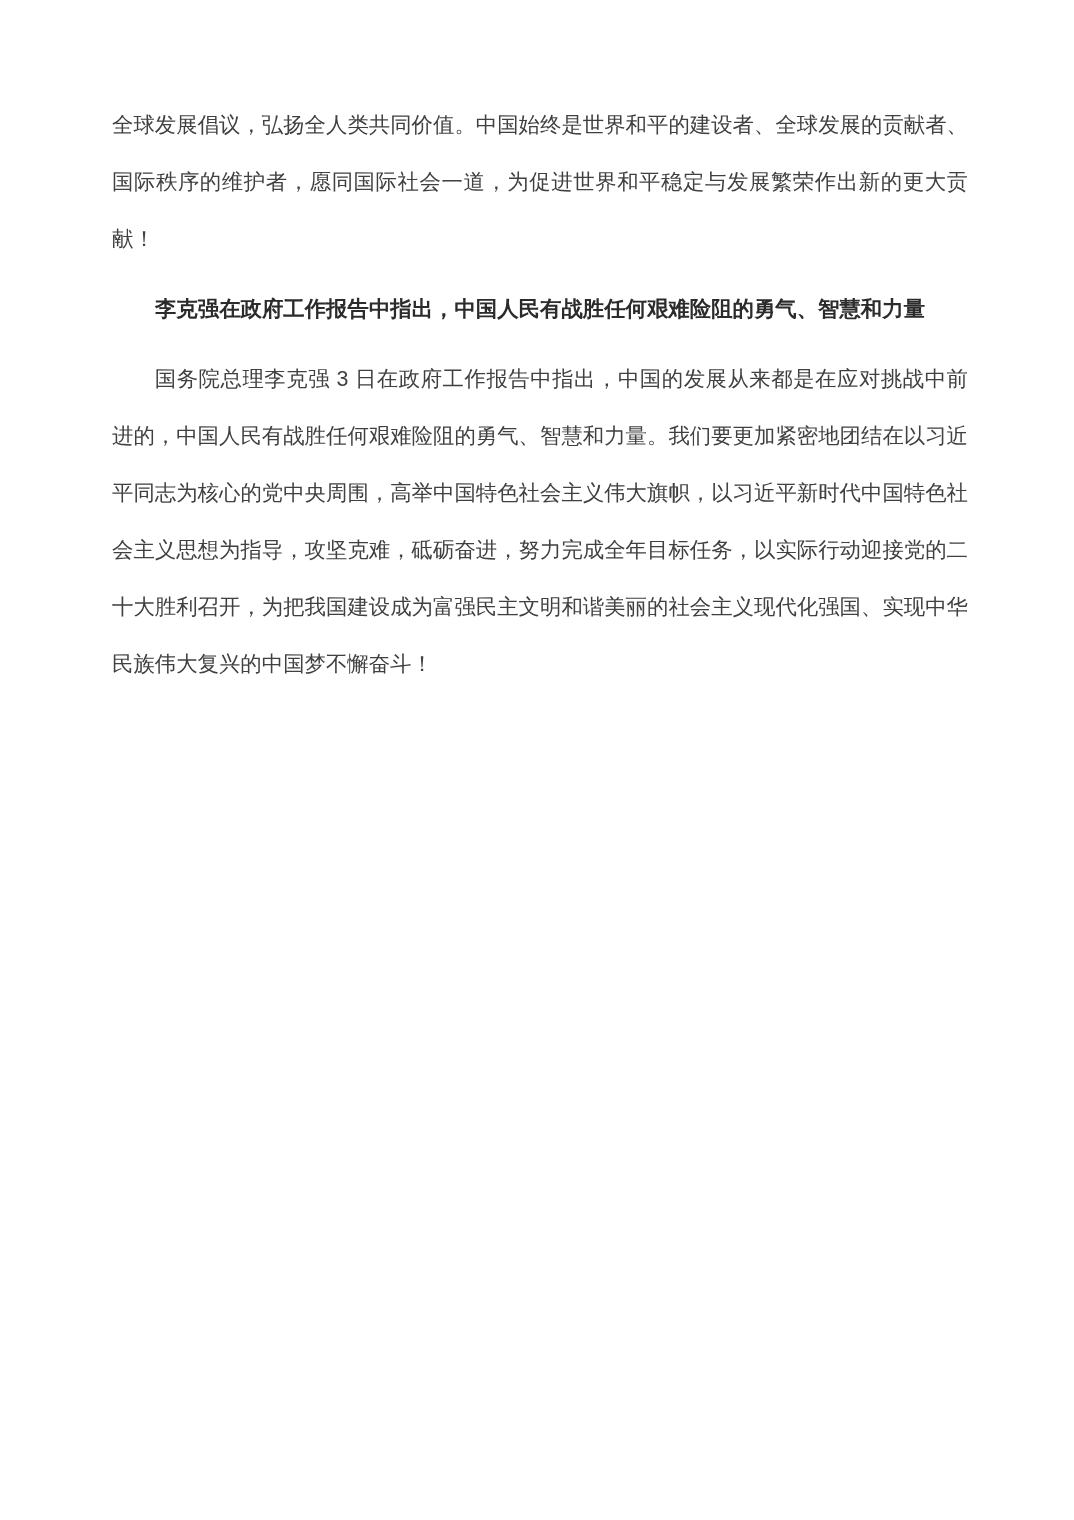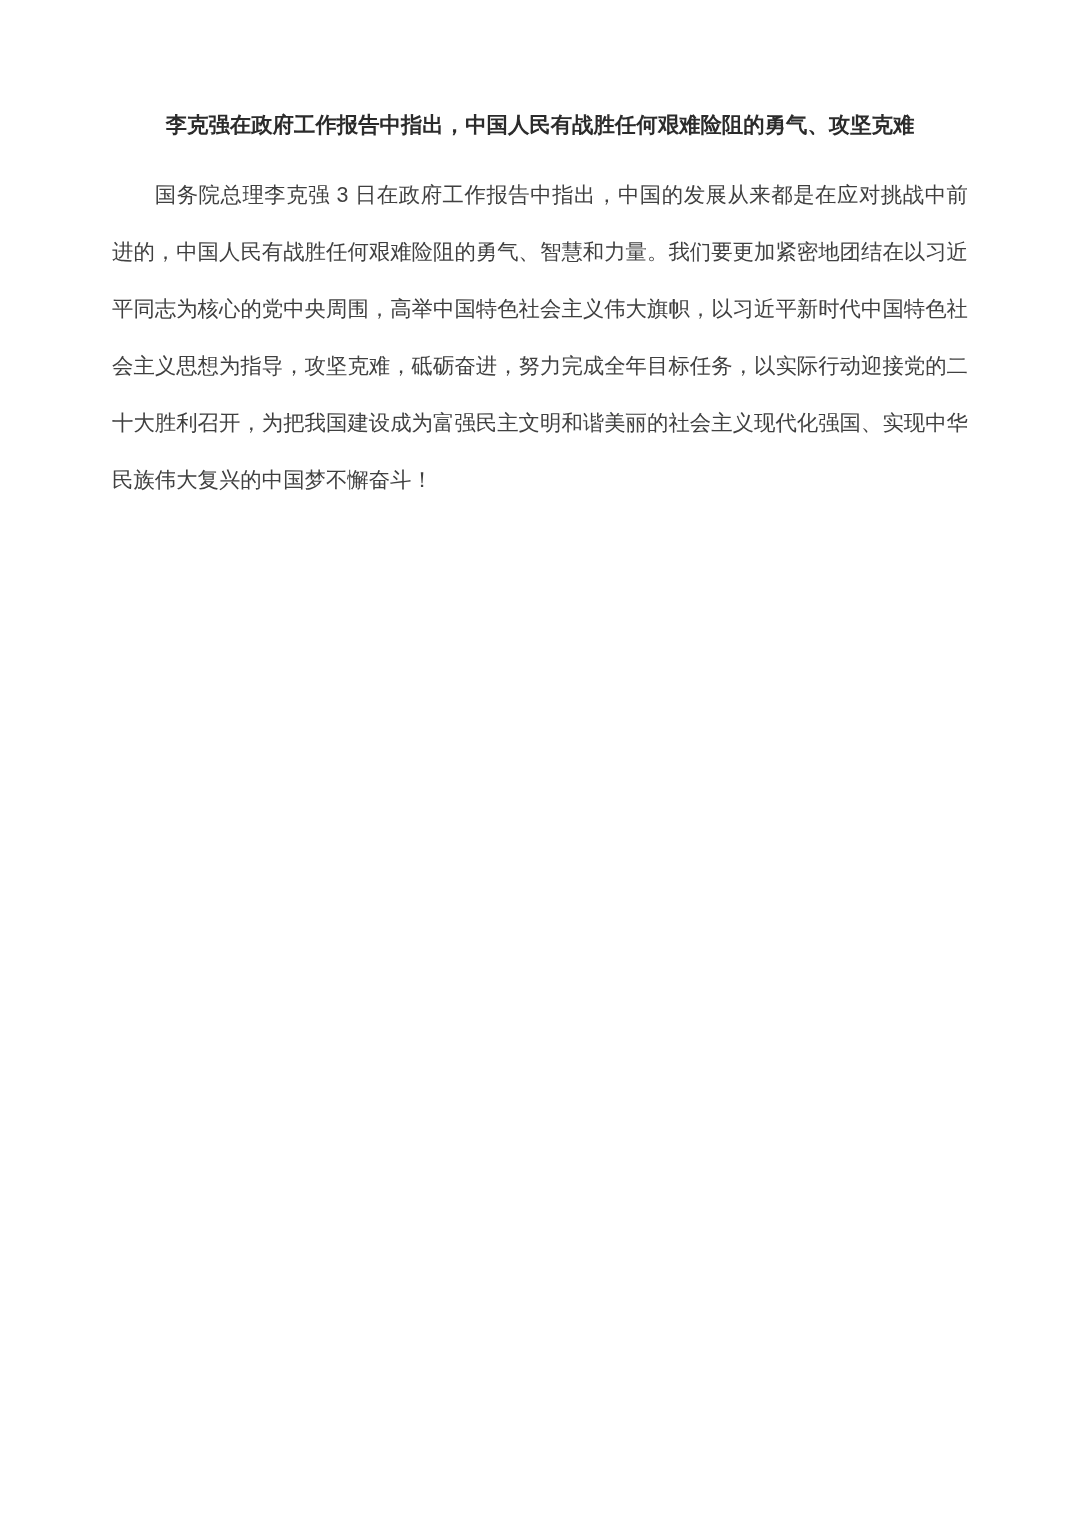--- a/index.html
+++ b/index.html
@@ -40,17 +40,18 @@
     font-weight: bold;
     color: #2b2b2b;
     text-align: center;
     text-align-last: center;
   }
 </style>
 </head>
 <body>
 
 <div class="page">
+  <p class="para">全球发展倡议，弘扬全人类共同价值。中国始终是世界和平的建设者、全球发展的贡献者、国际秩序的维护者，愿同国际社会一道，为促进世界和平稳定与发展繁荣作出新的更大贡献！</p>
 
-  <h2 class="heading">李克强在政府工作报告中指出，中国人民有战胜任何艰难险阻的勇气、攻坚克难</h2>
+  <h2 class="heading">李克强在政府工作报告中指出，中国人民有战胜任何艰难险阻的勇气、智慧和力量</h2>
 
   <p class="para indent">国务院总理李克强 3 日在政府工作报告中指出，中国的发展从来都是在应对挑战中前进的，中国人民有战胜任何艰难险阻的勇气、智慧和力量。我们要更加紧密地团结在以习近平同志为核心的党中央周围，高举中国特色社会主义伟大旗帜，以习近平新时代中国特色社会主义思想为指导，攻坚克难，砥砺奋进，努力完成全年目标任务，以实际行动迎接党的二十大胜利召开，为把我国建设成为富强民主文明和谐美丽的社会主义现代化强国、实现中华民族伟大复兴的中国梦不懈奋斗！</p>
 </div>
 
 </body></html>

